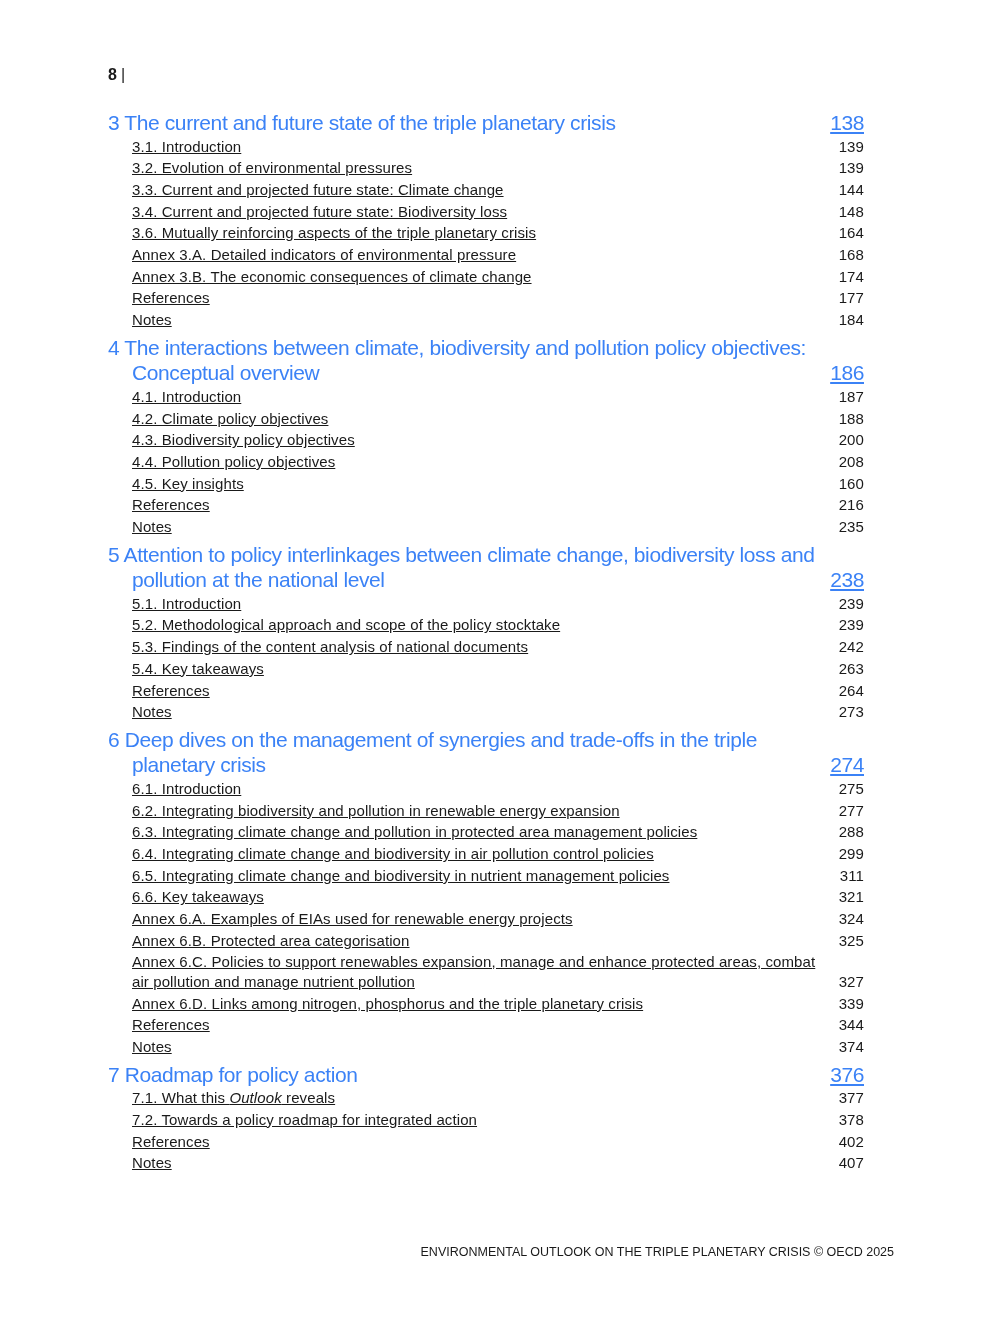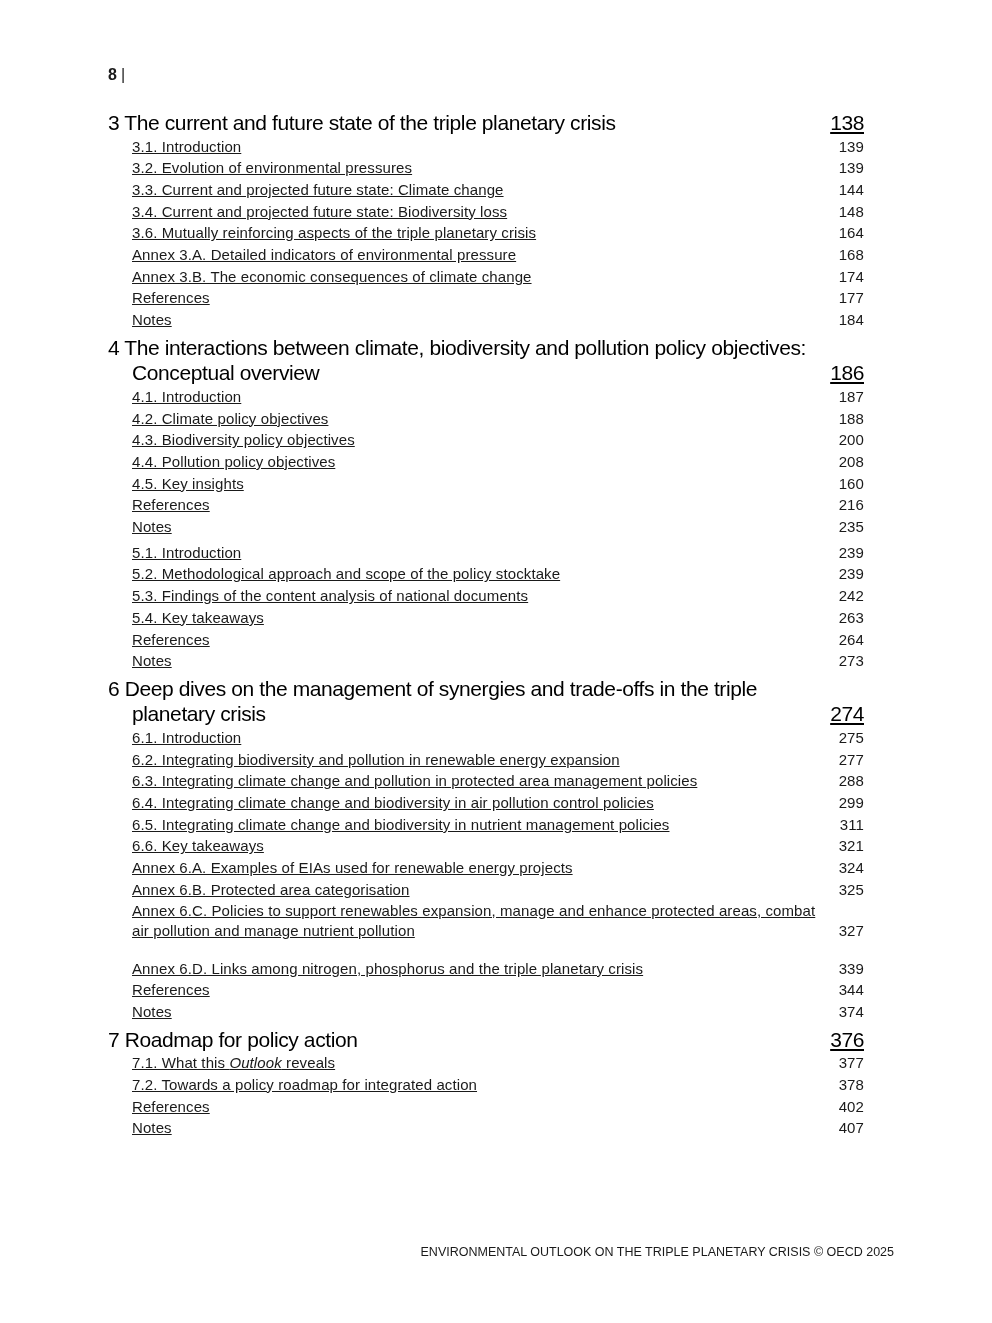--- a/index.html
+++ b/index.html
@@ -4,30 +4,30 @@
 <style>
   html, body { margin: 0; padding: 0; background: #ffffff; }
   body { width: 992px; height: 1323px; position: relative; overflow: hidden;
          font-family: "Liberation Sans", sans-serif; color: #1a1a1a; }
   .page-num { position: absolute; left: 108px; top: 66px; font-size: 16px; }
   .page-num b { font-weight: bold; }
   .page-num .sep { font-weight: normal; margin-left: 4px; }
   .toc { position: absolute; left: 108px; top: 110px; width: 756px; }
   .chapter { margin-bottom: 4px; }
   .ch-title { display: flex; justify-content: space-between; align-items: flex-end;
-              color: #000000; font-size: 21px; line-height: 25.5px;
+              color: #3b82f6; font-size: 21px; line-height: 25.5px;
               transform-origin: left; letter-spacing: -0.4px; }
   .ch-title .t { font-family: "Liberation Sans Narrow", "Liberation Sans", sans-serif; width: 700px;
                  padding-left: 24px; text-indent: -24px; font-stretch: condensed; }
   .ch-title .p { text-align: right; text-decoration: underline; }
   .entry { display: flex; justify-content: space-between; font-size: 15px; line-height: 21.7px;
            padding-left: 24px; letter-spacing: 0.1px; }
   .entry .t { width: 700px; text-decoration: underline; }
   .entry .p { text-align: right; }
-  .entry.multi { line-height: 20px; margin-bottom: 17px; align-items: flex-end; }
+  .entry.multi { line-height: 20px; margin-bottom: 1px; align-items: flex-end; }
   .footer { position: absolute; right: 98px; top: 1245px; font-size: 12.5px; color: #1a1a1a; }
 </style>
 </head>
 <body>
 
 <div class="page-num">
   <b>8</b><span class="sep">|</span>
 </div>
 
 <div class="toc" id="toc">
@@ -101,20 +101,24 @@
       <div class="entry">
         <span class="t">References</span>
         <span class="p">216</span>
       </div>
       <div class="entry">
         <span class="t">Notes</span>
         <span class="p">235</span>
       </div>
     </div>
     <div class="chapter">
+      <div class="ch-title">
+        <span class="t">5 Attention to policy interlinkages between climate change, biodiversity loss and pollution at the national level</span>
+        <span class="p">238</span>
+      </div>
       <div class="entry">
         <span class="t">5.1. Introduction</span>
         <span class="p">239</span>
       </div>
       <div class="entry">
         <span class="t">5.2. Methodological approach and scope of the policy stocktake</span>
         <span class="p">239</span>
       </div>
       <div class="entry">
         <span class="t">5.3. Findings of the content analysis of national documents</span>

